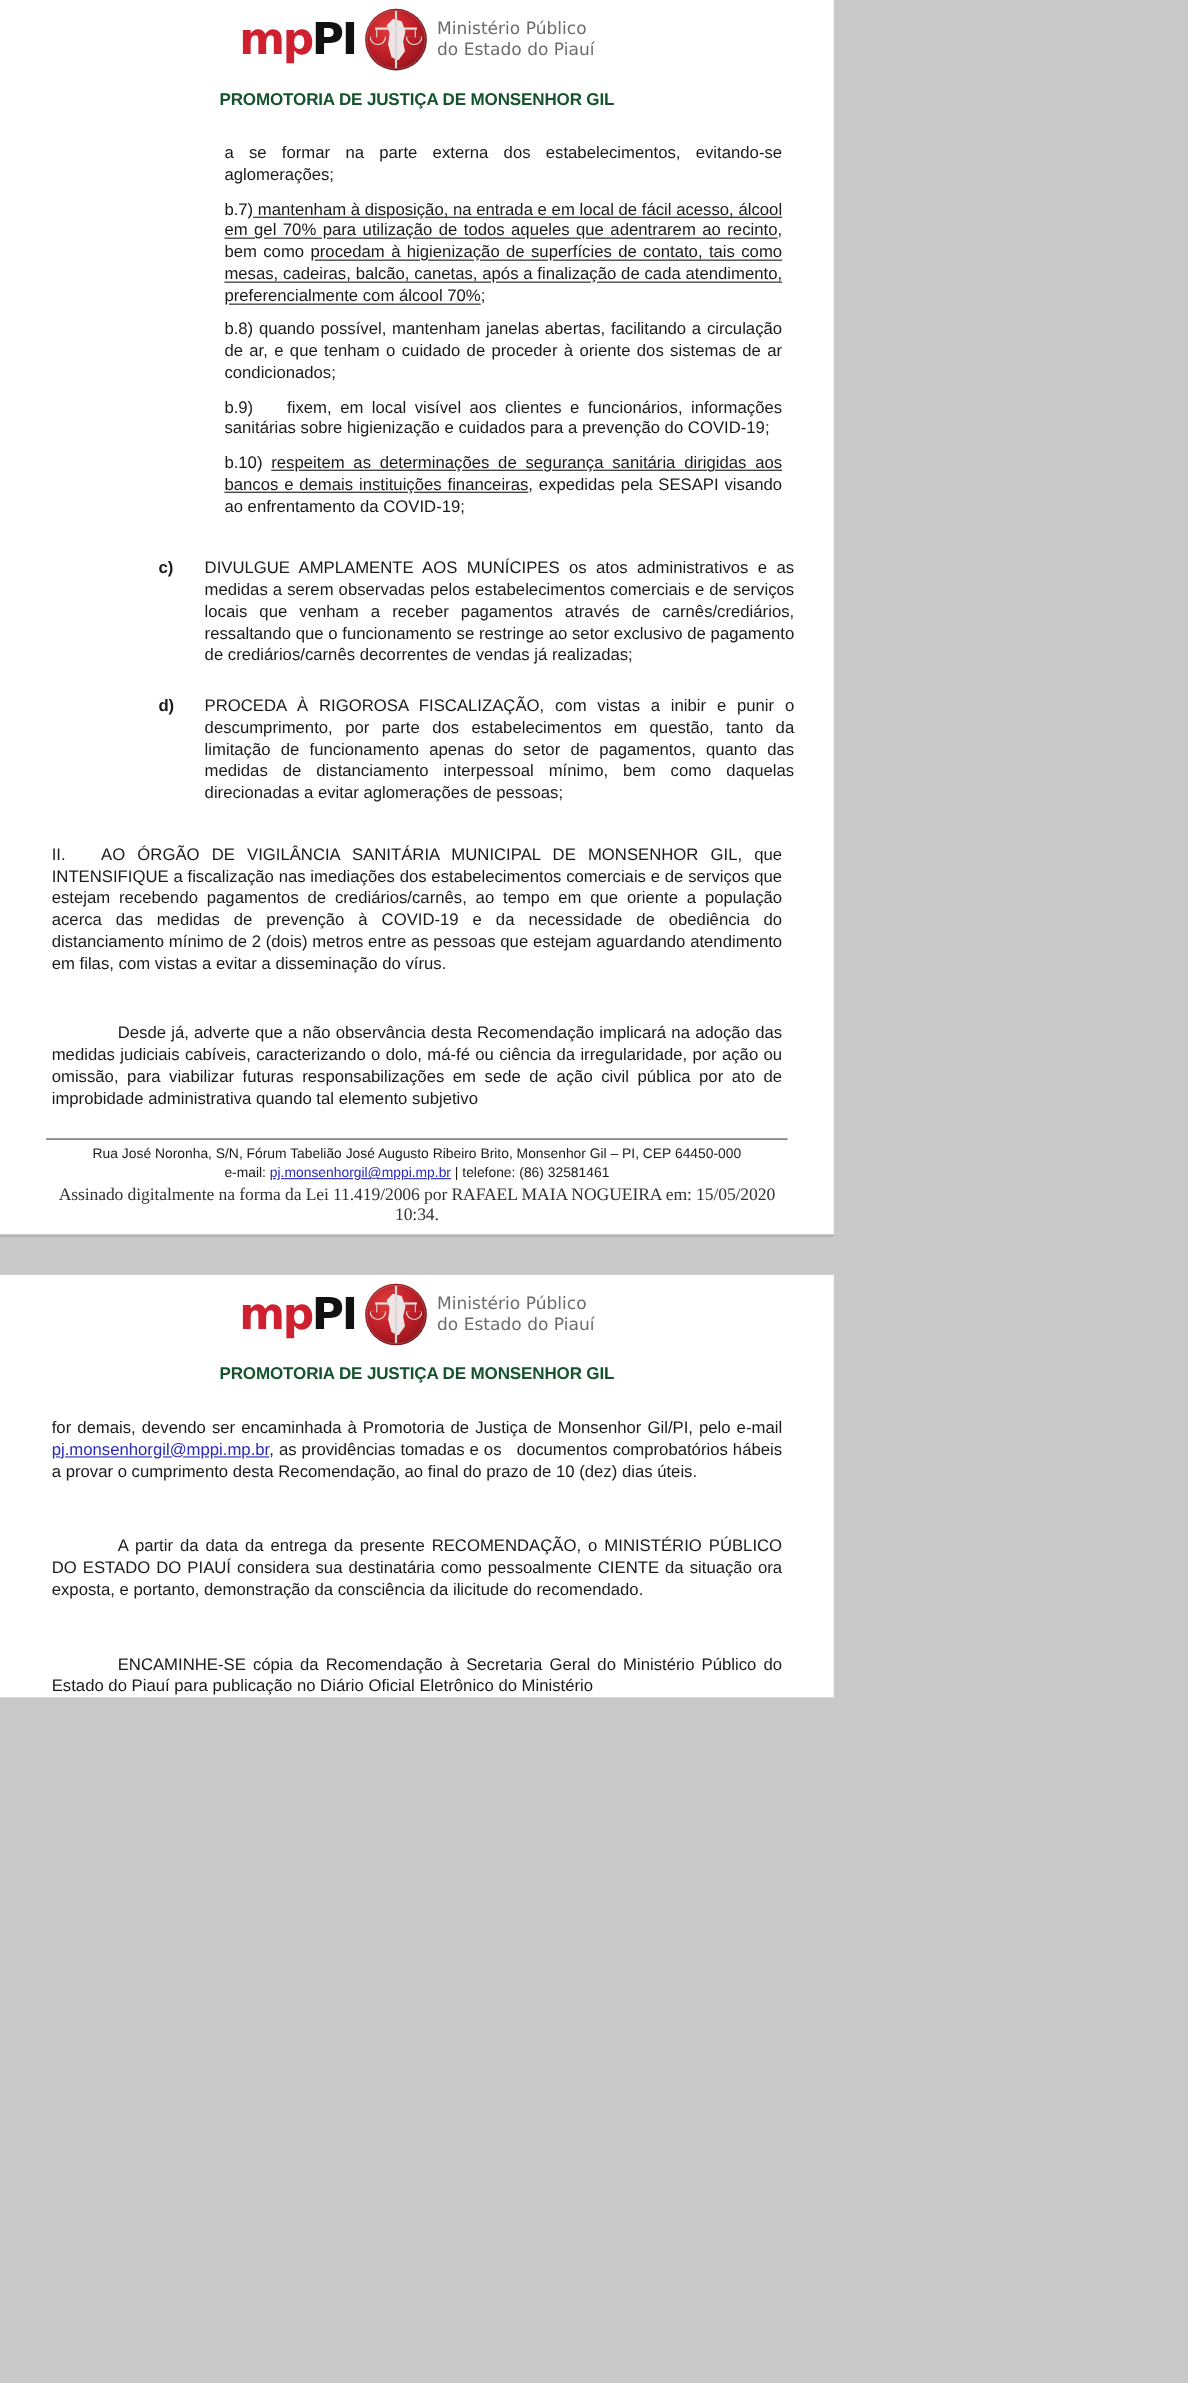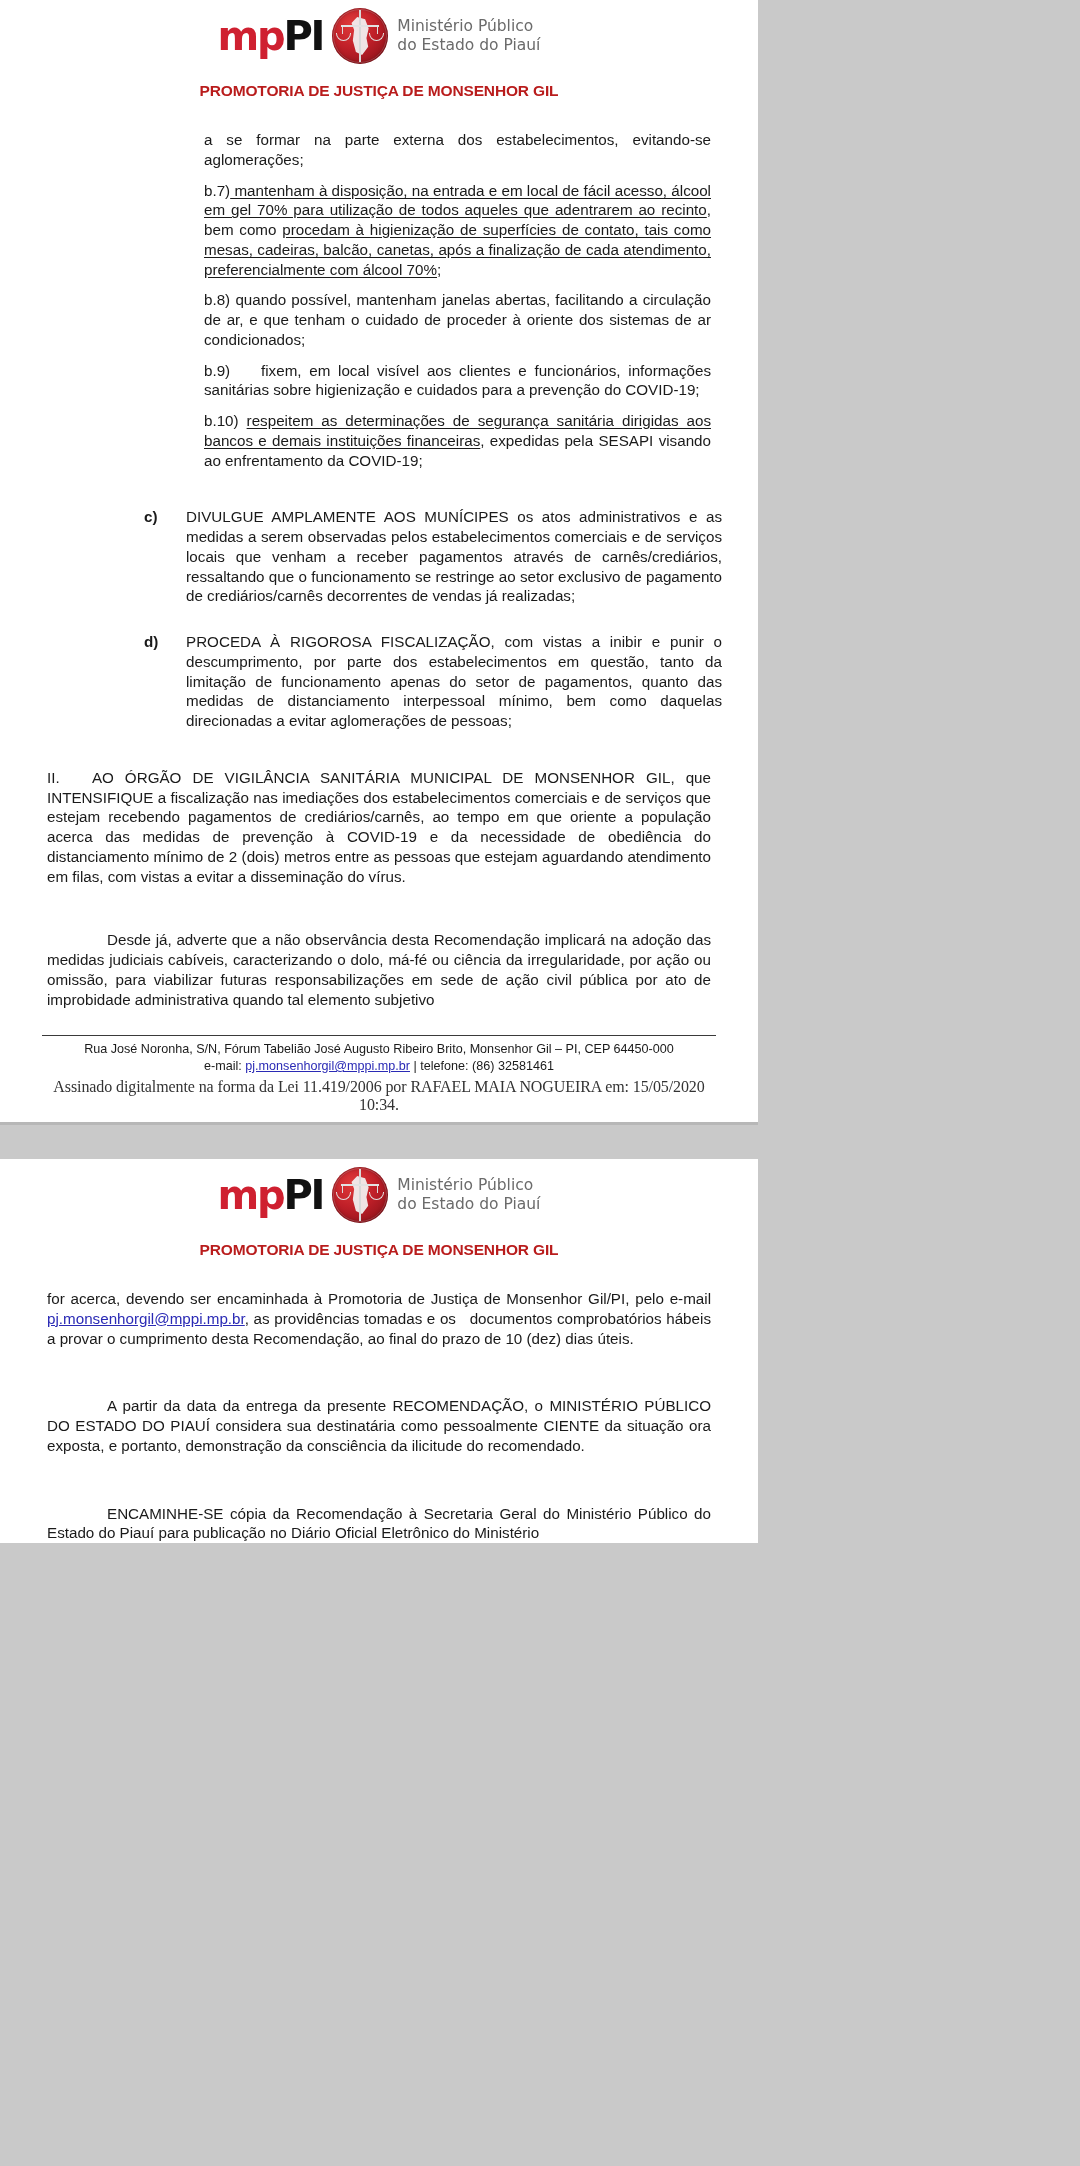--- a/index.html
+++ b/index.html
@@ -119,21 +119,21 @@
     line-height: 1.25;
     font-weight: 400;
     white-space: nowrap;
   }
 
   
   .promotoria {
     text-align: center;
     font-weight: bold;
     font-size: 15.5px;
-    color: #b91c1c;
+    color: #14532d;
     margin: 16px 0 0 0;
     letter-spacing: -0.15px;
   }
   .body-wrap {
     padding: 0 36px;
     box-sizing: border-box;
   }
   p.just {
     text-align: justify;
     margin: 11px;
@@ -305,21 +305,21 @@
           <span>do Estado do Piauí</span>
         </span>
       </div>
     </div>
 
     <div class="promotoria">PROMOTORIA DE JUSTIÇA DE MONSENHOR GIL</div>
 
     <div class="body-wrap">
       <div class="gap-s"></div>
 
-      <p class="just"><span>for acerca, </span><span><b>devendo ser encaminhada à Promotoria de Justiça de Monsenhor Gil/PI, pelo e-mail </b><a class="email-link"><b>pj.monsenhorgil@mppi.mp.br</b></a><b>, as providências tomadas e os &nbsp;&nbsp;documentos comprobatórios hábeis a provar o cumprimento desta Recomendação, ao final do prazo de 10 (dez) dias úteis.</b></span></p>
+      <p class="just"><span>for demais, </span><span><b>devendo ser encaminhada à Promotoria de Justiça de Monsenhor Gil/PI, pelo e-mail </b><a class="email-link"><b>pj.monsenhorgil@mppi.mp.br</b></a><b>, as providências tomadas e os &nbsp;&nbsp;documentos comprobatórios hábeis a provar o cumprimento desta Recomendação, ao final do prazo de 10 (dez) dias úteis.</b></span></p>
 
       <div class="gap-l"></div>
 
       <p class="just" style="text-indent:60px">A partir da data da entrega da presente RECOMENDAÇÃO, o <b>MINISTÉRIO PÚBLICO DO ESTADO DO PIAUÍ</b> considera sua destinatária como pessoalmente <b>CIENTE</b> da situação ora exposta<b>, e portanto, demonstração da consciência da ilicitude do recomendado.</b></p>
 
       <div class="gap-l"></div>
 
       <p class="just" style="text-indent:60px"><b>ENCAMINHE-SE</b> cópia da Recomendação à Secretaria Geral do Ministério Público do Estado do Piauí para publicação no Diário Oficial Eletrônico do Ministério</p>
     </div>
   </div>

